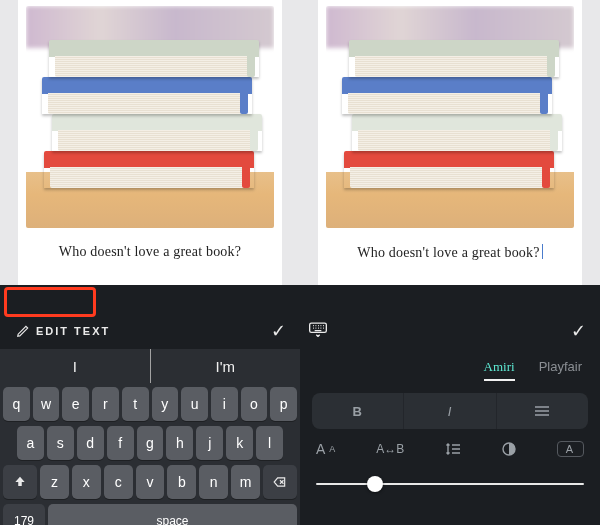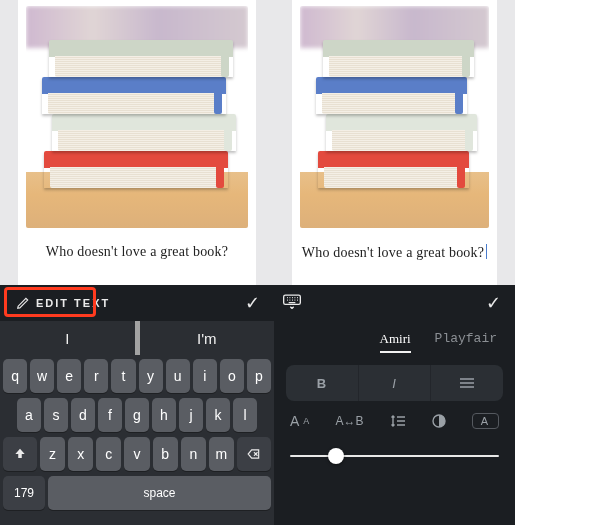--- a/index.html
+++ b/index.html
@@ -1,17 +1,17 @@
 <!DOCTYPE html>
 <html><head>
 <meta charset="utf-8">
 <style>
   * { box-sizing: border-box; margin: 0; padding: 0; }
   body { background: #fff; font-family: -apple-system, Helvetica, Arial, sans-serif; width: 600px; height: 525px; overflow: hidden; }
-  .split { display: flex; width: 515px; height: 525px; }
+  .split { display: flex; width: 600px; height: 525px; }
   .pane { width: 300px; height: 525px; display: flex; flex-direction: column; background: #e8e8ea; }
   .gutter-l, .gutter-r { background: #e8e8ea; }
   .gutter-l { width: 18px; height: 285px; }
   .gutter-r { width: 18px; height: 285px; }
   .preview { display: flex; height: 285px; }
   .page { background: #fff; flex: 1; display: flex; flex-direction: column; align-items: center; padding: 6px 8px 8px; }
   .books { position: relative; width: 100%; height: 222px; border-radius: 2px; overflow: hidden; }
   .blur-top { position: absolute; top: 0; left: 0; right: 0; height: 42px; background: linear-gradient(90deg,#cfb9d0 0%, #e0d5d5 30%, #c8b8cd 60%, #d4c9d0 100%); filter: blur(2px); }
   .table { position: absolute; bottom: 0; left: 0; right: 0; height: 56px; background: linear-gradient(180deg,#e8c08a 0%, #e6b77a 40%, #ddb07a 100%); }
   .stack { position: absolute; left: 20px; right: 18px; top: 34px; bottom: 40px; }
@@ -26,46 +26,46 @@
   .b2 .cover { background: #5a7ec8; }
   .b3 .cover { background: #e0e6dc; }
   .b4 .cover { background: #e34a3e; }
   .b1 .spine, .b2 .spine, .b3 .spine, .b4 .spine { position:absolute; right:4px; top:0; width:8px; height:100%; border-radius:2px; }
   .b1 .spine { background:#cdd6c7; } .b2 .spine { background:#5a7ec8;} .b3 .spine { background:#e0e6dc;} .b4 .spine { background:#e34a3e;}
   .caption { font-family: Georgia, 'Times New Roman', serif; font-size: 14px; color: #222; margin-top: 16px; letter-spacing: .2px; position: relative; }
   .caret { display:inline-block; width:1px; height:15px; background:#4a7ccc; vertical-align:-2px; margin-left:2px; }
 
   
   .panel-dark { background: #1b1e22; height: 240px; color: #e6e6e6; position: relative; }
-  .toolbar { height: 36px; display: flex; align-items: center; padding: 0 8px; gap: 10px; }
+  .toolbar { height: 36px; display: flex; align-items: center; padding: 0 8px; gap: 10px; margin-top: 28px; }
   .toolbar .spacer { flex: 1; }
   .check { color: #eaeaea; font-size: 18px; padding: 4px 6px; }
   .edit-pill { display: inline-flex; align-items: center; gap: 6px; padding: 4px 8px; letter-spacing: 2px; font-size: 11px; font-weight: 600; color: #eaeaea; }
   .edit-pill svg { width: 14px; height: 14px; }
   .highlight-box { position: absolute; left: 4px; top: 2px; width: 92px; height: 30px; border: 3px solid #ff3b1f; border-radius: 4px; pointer-events: none; }
 
   
   .sugg-row { display: flex; height: 34px; background: #2b2e33; }
   .sugg { flex: 1; display: flex; align-items: center; justify-content: center; font-size: 15px; color: #f0f0f0; }
-  .sugg + .sugg { border-left: 5px solid #a3a3a3; }
+  .sugg + .sugg { border-left: 1px solid #a3a3a3; }
   .keys { background: #2b2e33; padding: 4px 3px 6px; height: 170px; display: flex; flex-direction: column; gap: 5px; }
   .krow { display: flex; gap: 3px; justify-content: center; }
   .key { background: #5a5d63; color: #fff; border-radius: 5px; height: 34px; min-width: 24px; flex: 1; display: flex; align-items: center; justify-content: center; font-size: 14px; box-shadow: 0 1px 0 #1e2023; }
   .key.dark { background: #3c3f45; }
   .krow.r2 { padding: 0 14px; }
   .krow.r3 .key.shift, .krow.r3 .key.bks { flex: 0 0 34px; background:#3c3f45; }
   .krow.r4 .key.num { flex: 0 0 42px; background:#3c3f45; font-size:12px; }
   .krow.r4 .key.ret { flex: 0 0 58px; background:#3c3f45; font-size:12px; }
   .krow.r4 .key.space { flex: 1; font-size: 12px; }
 
   
   .fp { display: flex; flex-direction: column; padding: 0 12px 10px; gap: 12px; }
   .font-tabs { display: flex; gap: 24px; justify-content: flex-end; padding: 10px 6px 0; font-size: 13px; }
   .font-tab { color: #8b8f94; padding-bottom: 6px; position: relative; }
-  .font-tab.active { color: #ffffff; }
+  .font-tab.active { color: #5eead4; }
   .font-tab.active::after { content:""; position:absolute; left:0; right:0; bottom:0; height:2px; background:#f2f2f2; }
   .seg { display: flex; background: #2b2f34; border-radius: 8px; height: 36px; overflow: hidden; }
   .seg .cell { flex: 1; display: flex; align-items: center; justify-content: center; color: #9aa0a6; font-size: 13px; letter-spacing: 1px; }
   .seg .cell + .cell { border-left: 1px solid #23262b; }
   .row-icons { display: flex; gap: 14px; align-items: center; justify-content: space-between; padding: 0 4px; color:#9aa0a6; font-size:12px; }
   .row-icons .ic { display:flex; align-items:center; gap:4px; }
   .row-icons .boxlbl { border:1px solid #55595f; border-radius:4px; padding:1px 8px; font-size:11px; letter-spacing:2px; }
   .slider-wrap { display:flex; align-items:center; height:30px; padding:0 4px; }
   .slider-track { position:relative; flex:1; height:2px; background:#e8e8e8; border-radius:2px; }
   .slider-thumb { position:absolute; top:50%; width:16px; height:16px; background:#fff; border-radius:50%; transform:translate(-50%,-50%); box-shadow:0 1px 3px rgba(0,0,0,.5); }
@@ -224,21 +224,21 @@
               <path d="M10 16l2 2 2-2"></path>
             </svg>
         </span>
         <div class="spacer"></div>
         <span class="check">✓</span>
       </div>
 
       <div class="fp">
         <div class="font-tabs">
           <div class="font-tab active" style="font-family: Georgia, serif;">Amiri</div>
-          <div class="font-tab" style="font-family: Liberation Mono, monospace;">Playfair</div>
+          <div class="font-tab" style="font-family: Liberation Sans, sans-serif;">Playfair</div>
         </div>
 
         <div class="seg">
           <div class="cell" style="font-weight:700">B</div>
           <div class="cell" style="font-style:italic">I</div>
           <div class="cell">
             <svg width="16" height="12" viewBox="0 0 16 12" stroke="#9aa0a6" stroke-width="1.6">
                 <path d="M1 2h14M1 6h14M1 10h14"></path>
               </svg>
           </div>

